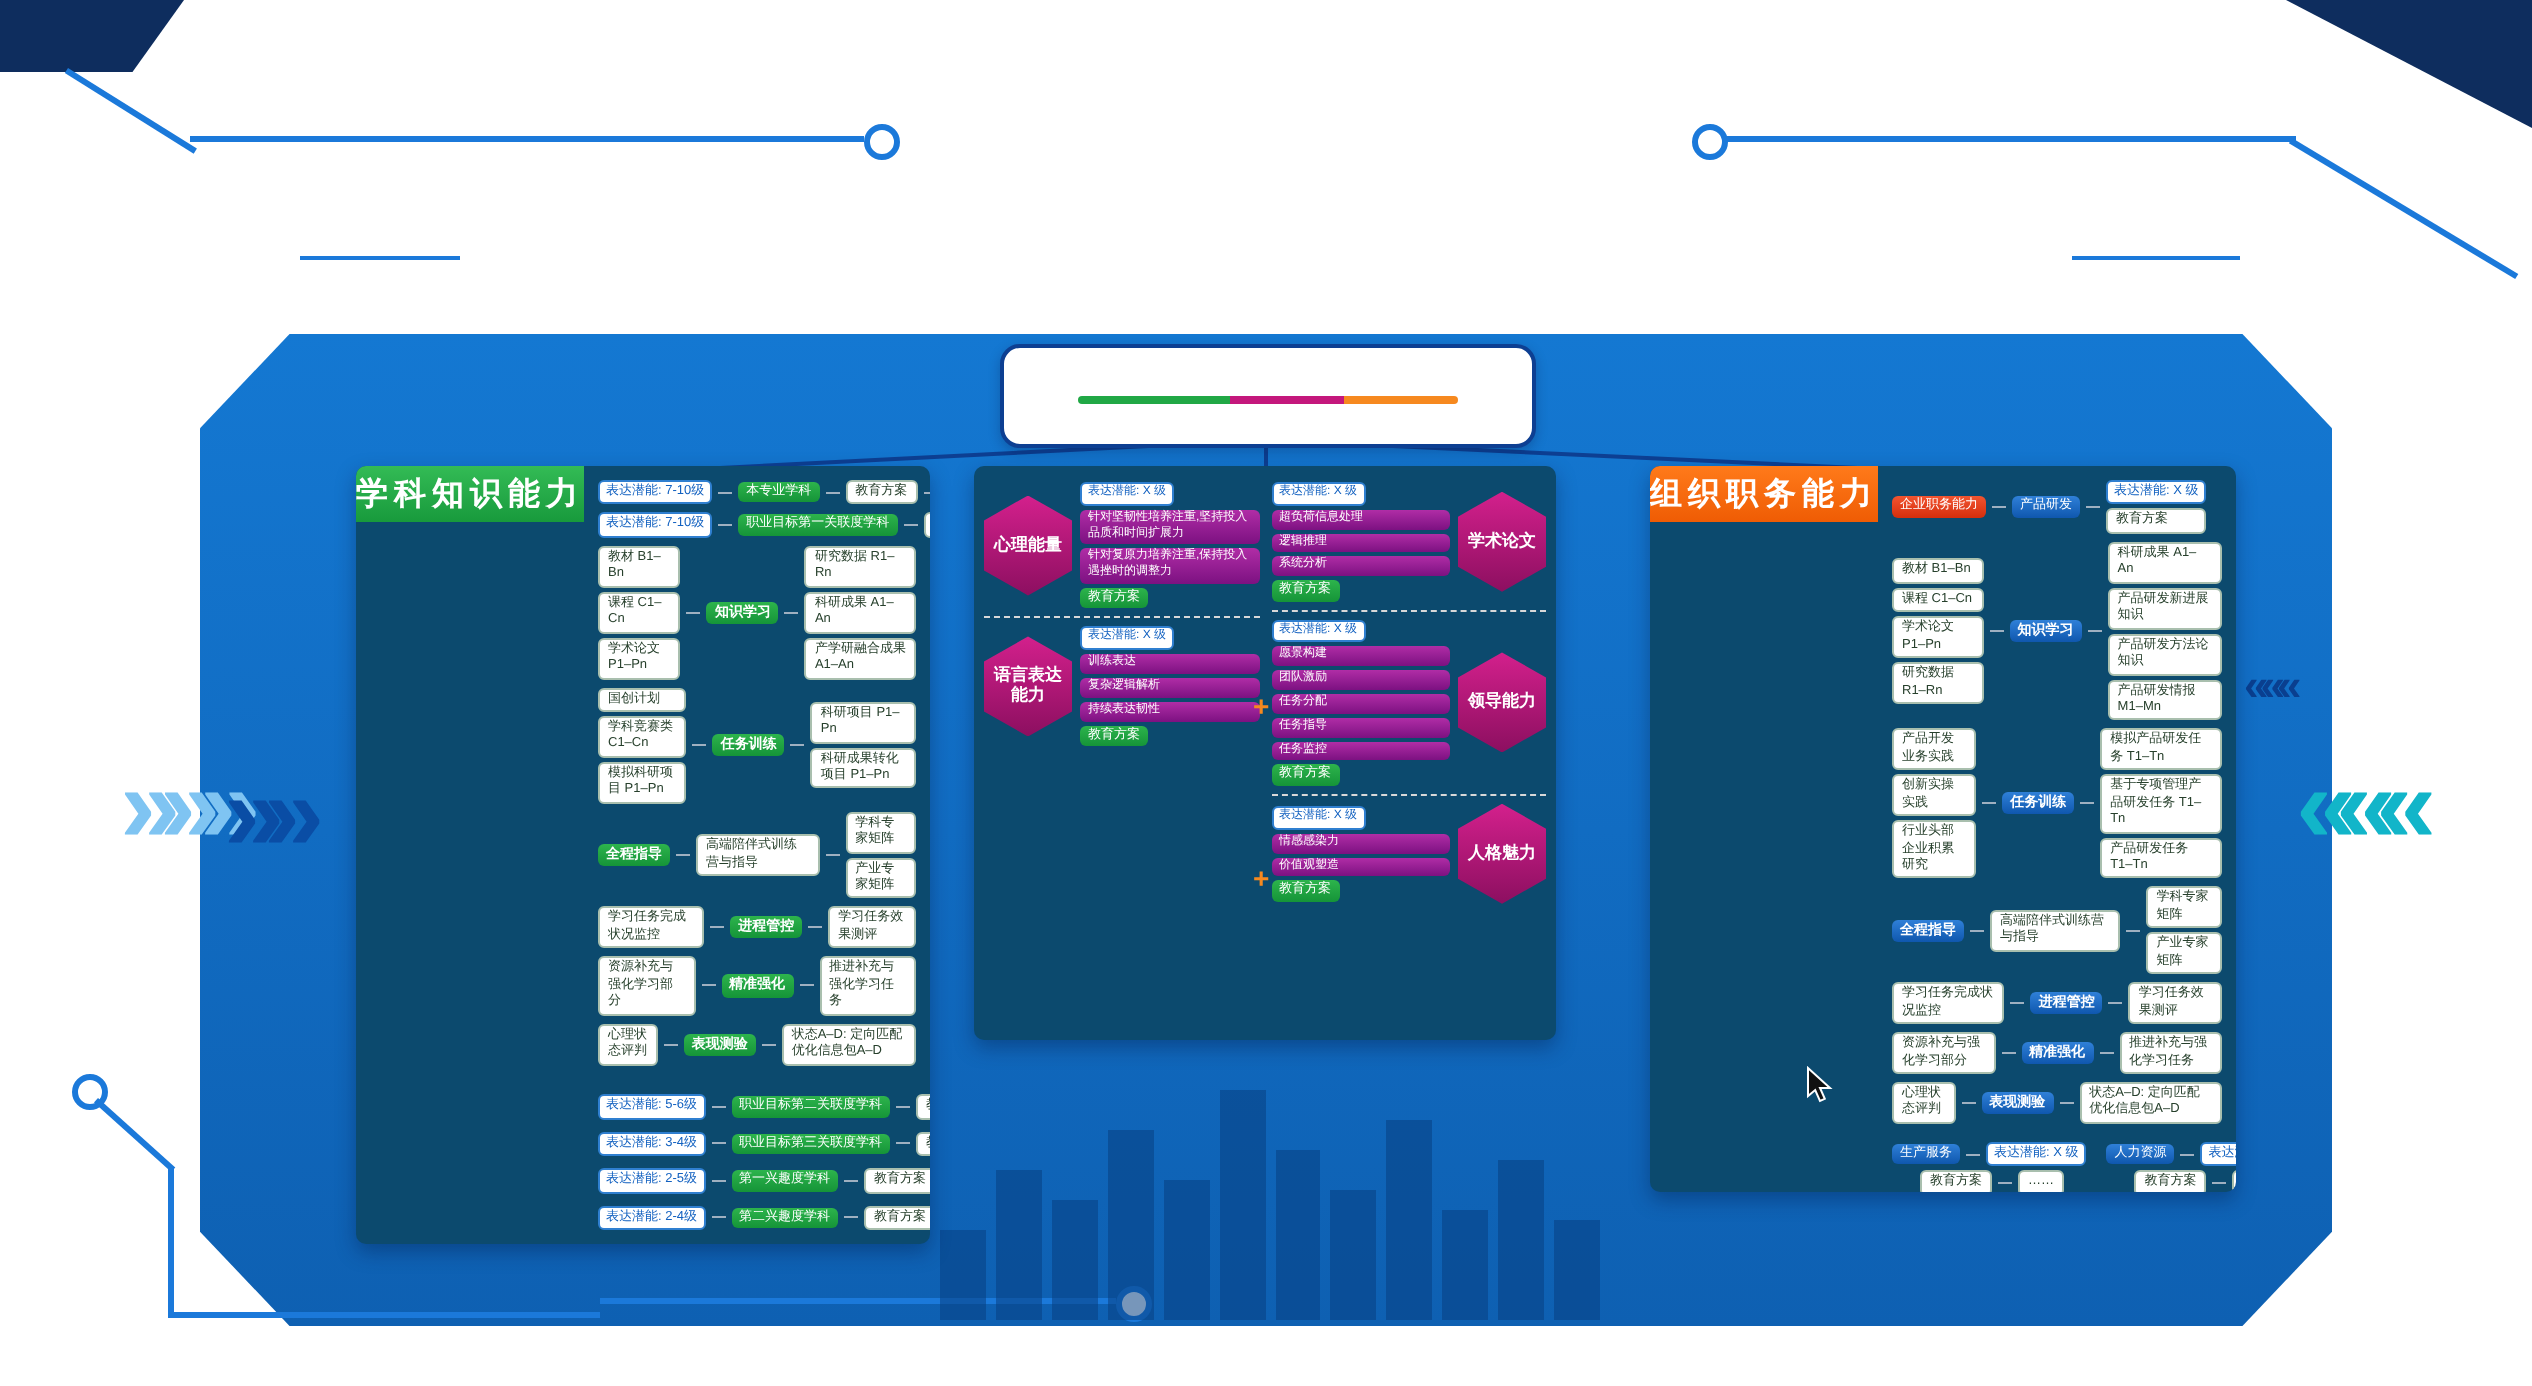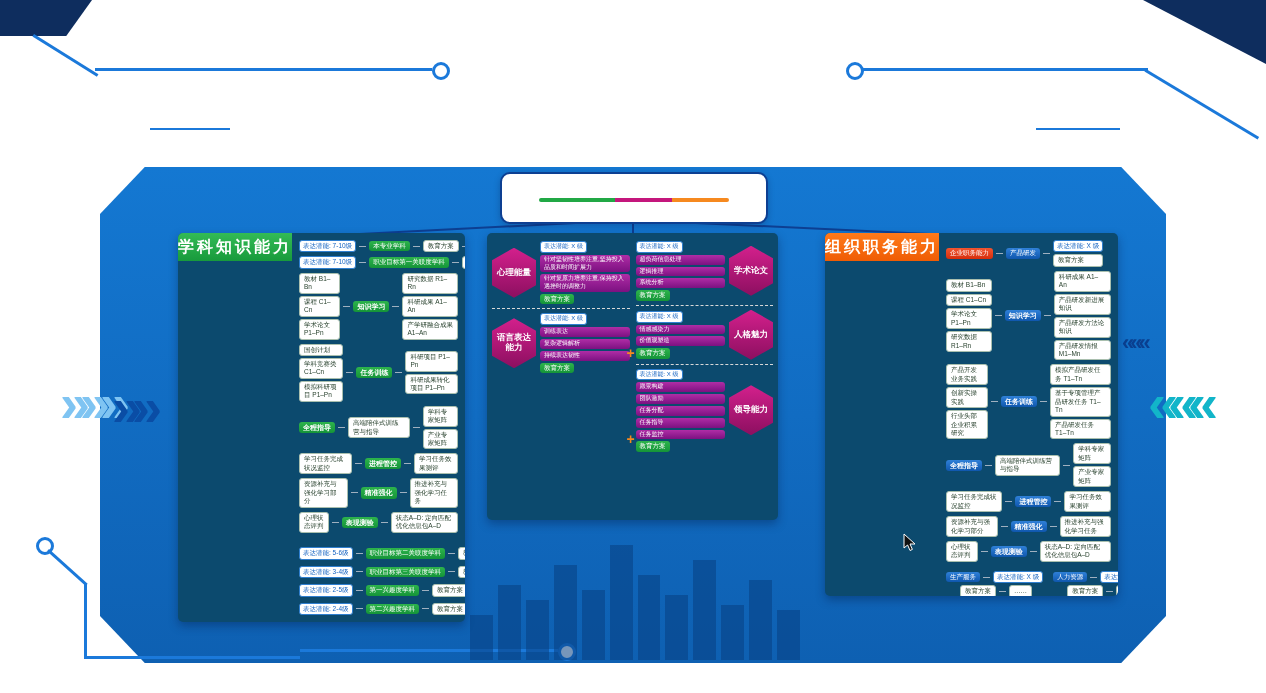--- a/index.html
+++ b/index.html
@@ -304,38 +304,38 @@
               <div class="box purple-solid wrap">超负荷信息处理</div>
               <div class="box purple-solid wrap">逻辑推理</div>
               <div class="box purple-solid wrap">系统分析</div>
               <div class="box green-solid plan">教育方案</div>
             </div>
             <div class="hex">学术论文</div>
           </div>
           <div class="mid-group">
             <div class="mid-stack">
               <div class="box badge-blue">表达潜能: X 级</div>
-              <div class="box purple-solid wrap">情感感染力</div>
-              <div class="box purple-solid wrap">价值观塑造</div>
-              <div class="box green-solid plan">教育方案</div>
-            </div>
-            <div class="hex">人格魅力</div>
-          </div>
-          <div class="mid-group">
-            <div class="mid-stack">
-              <div class="box badge-blue">表达潜能: X 级</div>
               <div class="box purple-solid wrap">愿景构建</div>
               <div class="box purple-solid wrap">团队激励</div>
               <div class="box purple-solid wrap">任务分配</div>
               <div class="box purple-solid wrap">任务指导</div>
               <div class="box purple-solid wrap">任务监控</div>
               <div class="box green-solid plan">教育方案</div>
             </div>
             <div class="hex">领导能力</div>
           </div>
+          <div class="mid-group">
+            <div class="mid-stack">
+              <div class="box badge-blue">表达潜能: X 级</div>
+              <div class="box purple-solid wrap">情感感染力</div>
+              <div class="box purple-solid wrap">价值观塑造</div>
+              <div class="box green-solid plan">教育方案</div>
+            </div>
+            <div class="hex">人格魅力</div>
+          </div>
         </div>
       </div>
   </div>
 
   <div class="panel" style="left:825px;top:233px;width:293px;height:363px;">
     <div class="panel-header ph-orange">组织职务能力</div>
     <div class="panel-body" id="right-body">
         <div class="row">
           <div class="box red-solid">企业职务能力</div>
           <div class="ln"></div>

